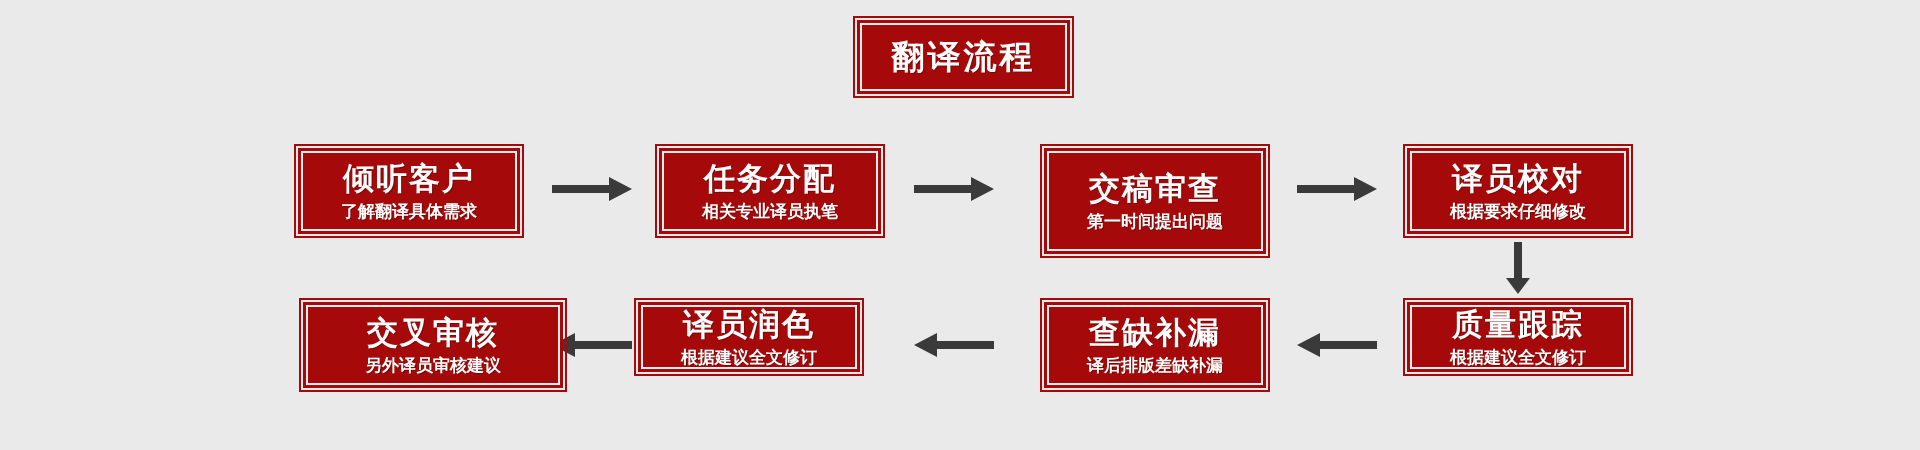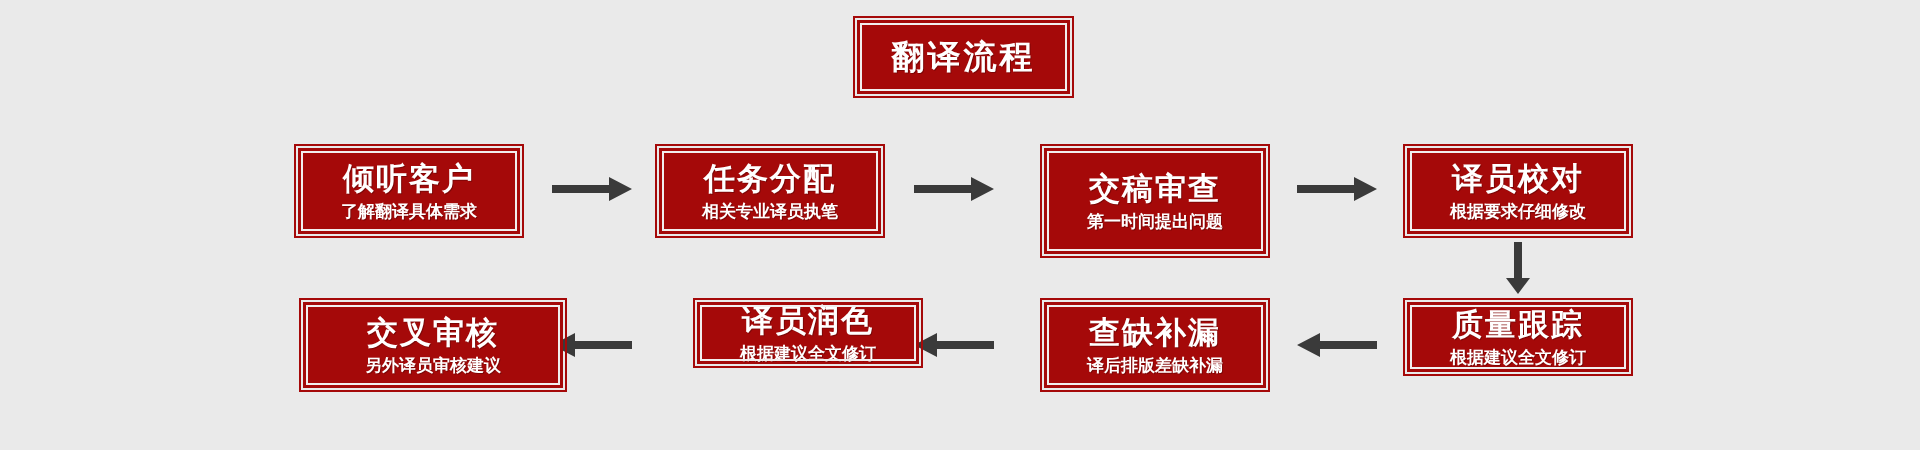--- a/index.html
+++ b/index.html
@@ -162,21 +162,21 @@
     <span class="title">查缺补漏</span>
     <span class="subtitle">译后排版差缺补漏</span>
   </div>
 
   <div class="arrow" style="left:914px; top:332px;">
     <svg width="80" height="26" viewBox="0 0 80 26">
       <path d="M80 9 L23 9 L23 1 L0 13 L23 25 L23 17 L80 17 Z" fill="#3a3a3a"></path>
     </svg>
   </div>
 
-  <div class="node" style="left:697px; top:302px; width:222px; height:62px;">
+  <div class="node" style="left:638px; top:302px; width:222px; height:70px;">
     <span class="title">译员润色</span>
     <span class="subtitle">根据建议全文修订</span>
   </div>
 
   <div class="arrow" style="left:552px; top:332px;">
     <svg width="80" height="26" viewBox="0 0 80 26">
       <path d="M80 9 L23 9 L23 1 L0 13 L23 25 L23 17 L80 17 Z" fill="#3a3a3a"></path>
     </svg>
   </div>
 

